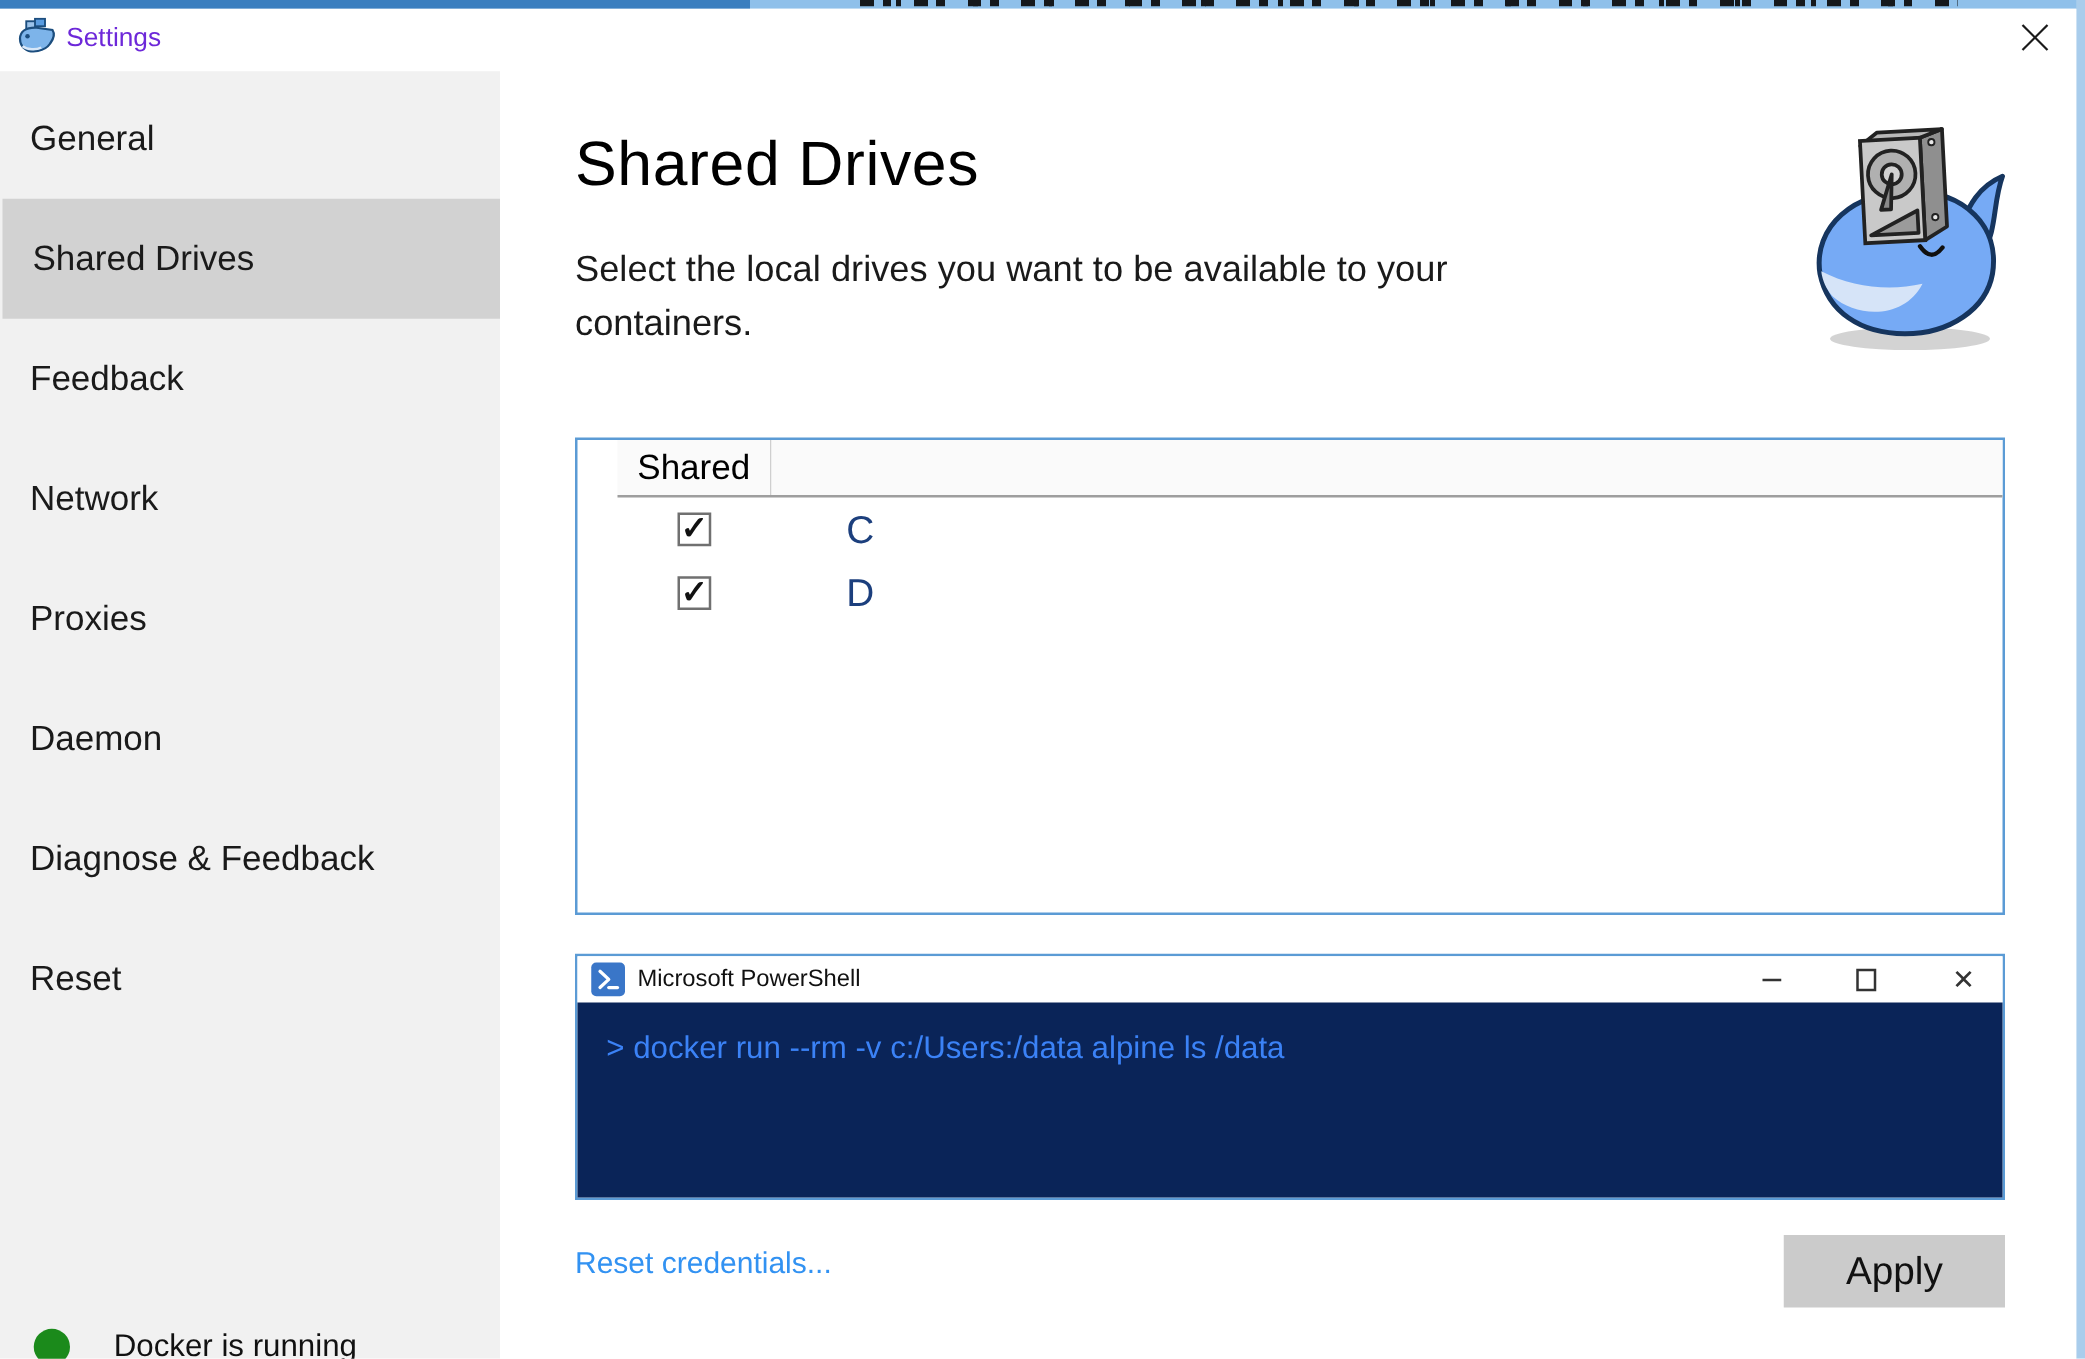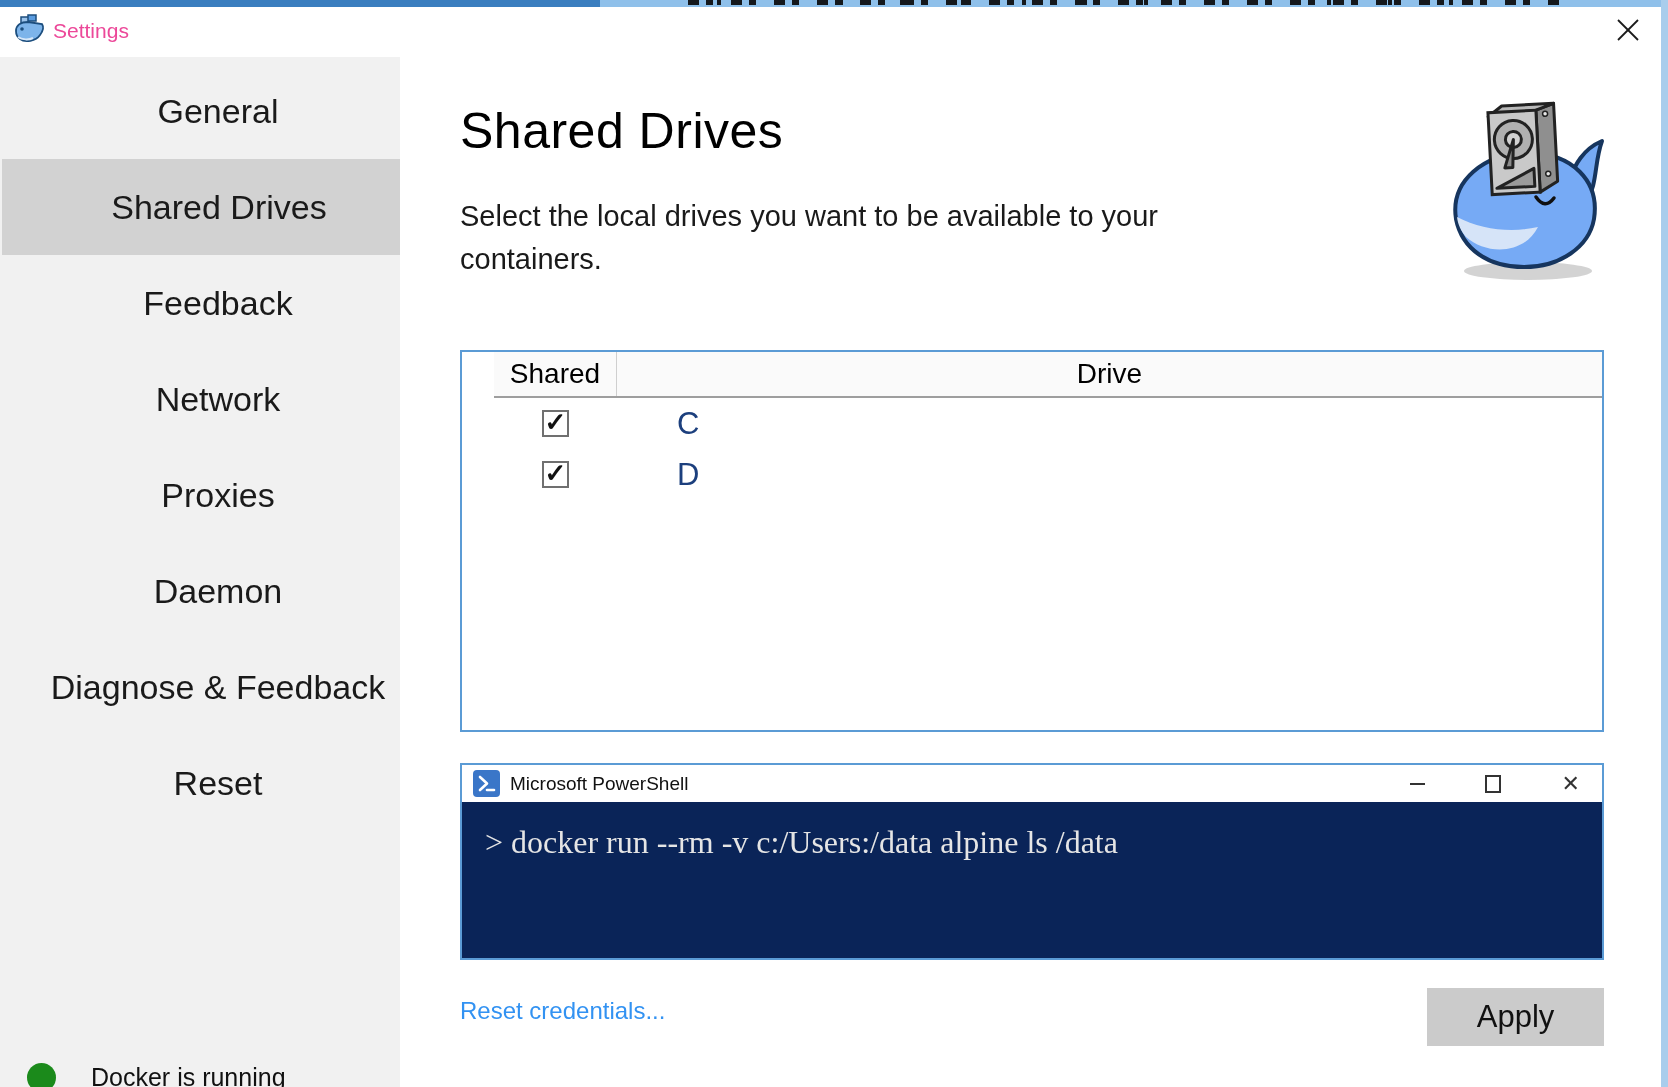--- a/index.html
+++ b/index.html
@@ -18,29 +18,29 @@
   .top-strip .dashes {
     position: absolute; left: 688px; top: 0; width: 878px; height: 5px;
     background-image:
       repeating-linear-gradient(90deg, #15181c 0 11px, transparent 11px 18px, #15181c 18px 25px, transparent 25px 43px),
       repeating-linear-gradient(90deg, transparent 0 29px, #15181c 29px 33px, transparent 33px 61px);
   }
   .right-strip { position: absolute; right: 0; top: 0; width: 7px; height: 1087px; background: #a9cdec; }
 
   .title-bar { position: absolute; left: 0; top: 7px; width: 1661px; height: 50px; background: #fff; }
   .title-bar .app-icon { position: absolute; left: 13px; top: 7px; width: 34px; height: 32px; }
-  .title-bar .app-title { position: absolute; left: 53px; top: 12px; font-size: 21px; color: #ec4899; }
+  .title-bar .app-title { position: absolute; left: 53px; top: 12px; font-size: 21px; color: #6d28d9; }
   .window-close { position: absolute; left: 1608px; top: 12px; width: 40px; height: 36px; display: flex; align-items: center; justify-content: center; cursor: default; }
 
   
   .sidebar { position: absolute; left: 0; top: 57px; width: 400px; height: 1030px; background: #f1f1f1; }
   .side-items { position: absolute; left: 0; top: 6px; width: 100%; }
   .side-item {
-    height: 96px; line-height: 96px; padding-left: 36px;
-    font-size: 34px; color: #1a1a1a; white-space: nowrap; text-align: center;
+    height: 96px; line-height: 96px; padding-left: 24px;
+    font-size: 28px; color: #1a1a1a; white-space: nowrap;
   }
   .side-item.selected { background: #d2d2d2; margin-left: 2px; }
   .status { position: absolute; left: 27px; top: 1006px; display: flex; align-items: center; }
   .status-dot { width: 29px; height: 29px; border-radius: 50%; background: #1b8a1b; }
   .status-text { margin-left: 35px; font-size: 25px; color: #111; }
 
   
   .main { position: absolute; left: 400px; top: 57px; width: 1261px; height: 1030px; background: #fff; }
   .page-title { position: absolute; left: 60px; top: 45px; font-size: 50px; font-weight: 300; color: #000; letter-spacing: 0.5px; }
   .page-subtitle { position: absolute; left: 60px; top: 138px; width: 710px; font-size: 29px; line-height: 43px; color: #1a1a1a; }
@@ -67,22 +67,22 @@
   .ps-titlebar { height: 37px; background: #fff; display: flex; align-items: center; }
   .ps-icon { width: 27px; height: 27px; margin-left: 11px; border-radius: 4px; background: #3a76c8; position: relative; flex: none; }
   .ps-icon svg { position: absolute; left: 0; top: 0; }
   .ps-title { margin-left: 10px; font-size: 19px; color: #111; flex: 1; }
   .ps-controls { display: flex; align-items: center; margin-right: 22px; width: 170px; justify-content: space-between; }
   .ps-min { width: 15px; height: 2px; background: #333; }
   .ps-max { width: 16px; height: 18px; border: 2px solid #333; background: #fff; }
   .ps-close { font-size: 22px; color: #333; line-height: 1; font-weight: 300; }
   .ps-body { height: 156px; background: #0a2458; }
   .ps-command {
-    padding: 22px 0 0 23px; font-family: Liberation Serif, serif;
-    font-size: 32px; color: #e5e5e5; white-space: pre;
+    padding: 22px 0 0 23px; font-family: Liberation Sans, sans-serif;
+    font-size: 25px; color: #3b82f6; white-space: pre;
   }
 
   
   .reset-link { position: absolute; left: 60px; top: 940px; font-size: 24px; color: #3292f2; cursor: pointer; }
   .apply-btn {
     position: absolute; left: 1027px; top: 931px; width: 177px; height: 58px;
     background: #cbcbcb; border: none; font-size: 31px; color: #111;
     font-family: "Liberation Sans", sans-serif; display: flex; align-items: center; justify-content: center;
   }
 </style>
@@ -152,21 +152,20 @@
         <path d="M13 86 L51 68 L51 86 Z" fill="#9b9b9b" stroke="#222" stroke-width="3" stroke-linejoin="round"></path>
         <circle cx="65" cy="14" r="2.5" fill="#e8e8e8" stroke="#222" stroke-width="1.5"></circle>
         <circle cx="65" cy="74" r="2.5" fill="#e8e8e8" stroke="#222" stroke-width="1.5"></circle>
       </g>
     </svg>
   </span>
 
   <div class="drive-table">
     <div class="thead">
       <div class="th th-shared">Shared</div>
-      <div class="th th-drive">Drive</div>
     </div>
     <div class="trow">
       <div class="cell-shared">
         <span class="checkbox">
           <span class="check">✓</span>
         </span>
       </div>
       <div class="cell-drive">C</div>
     </div>
     <div class="trow">

